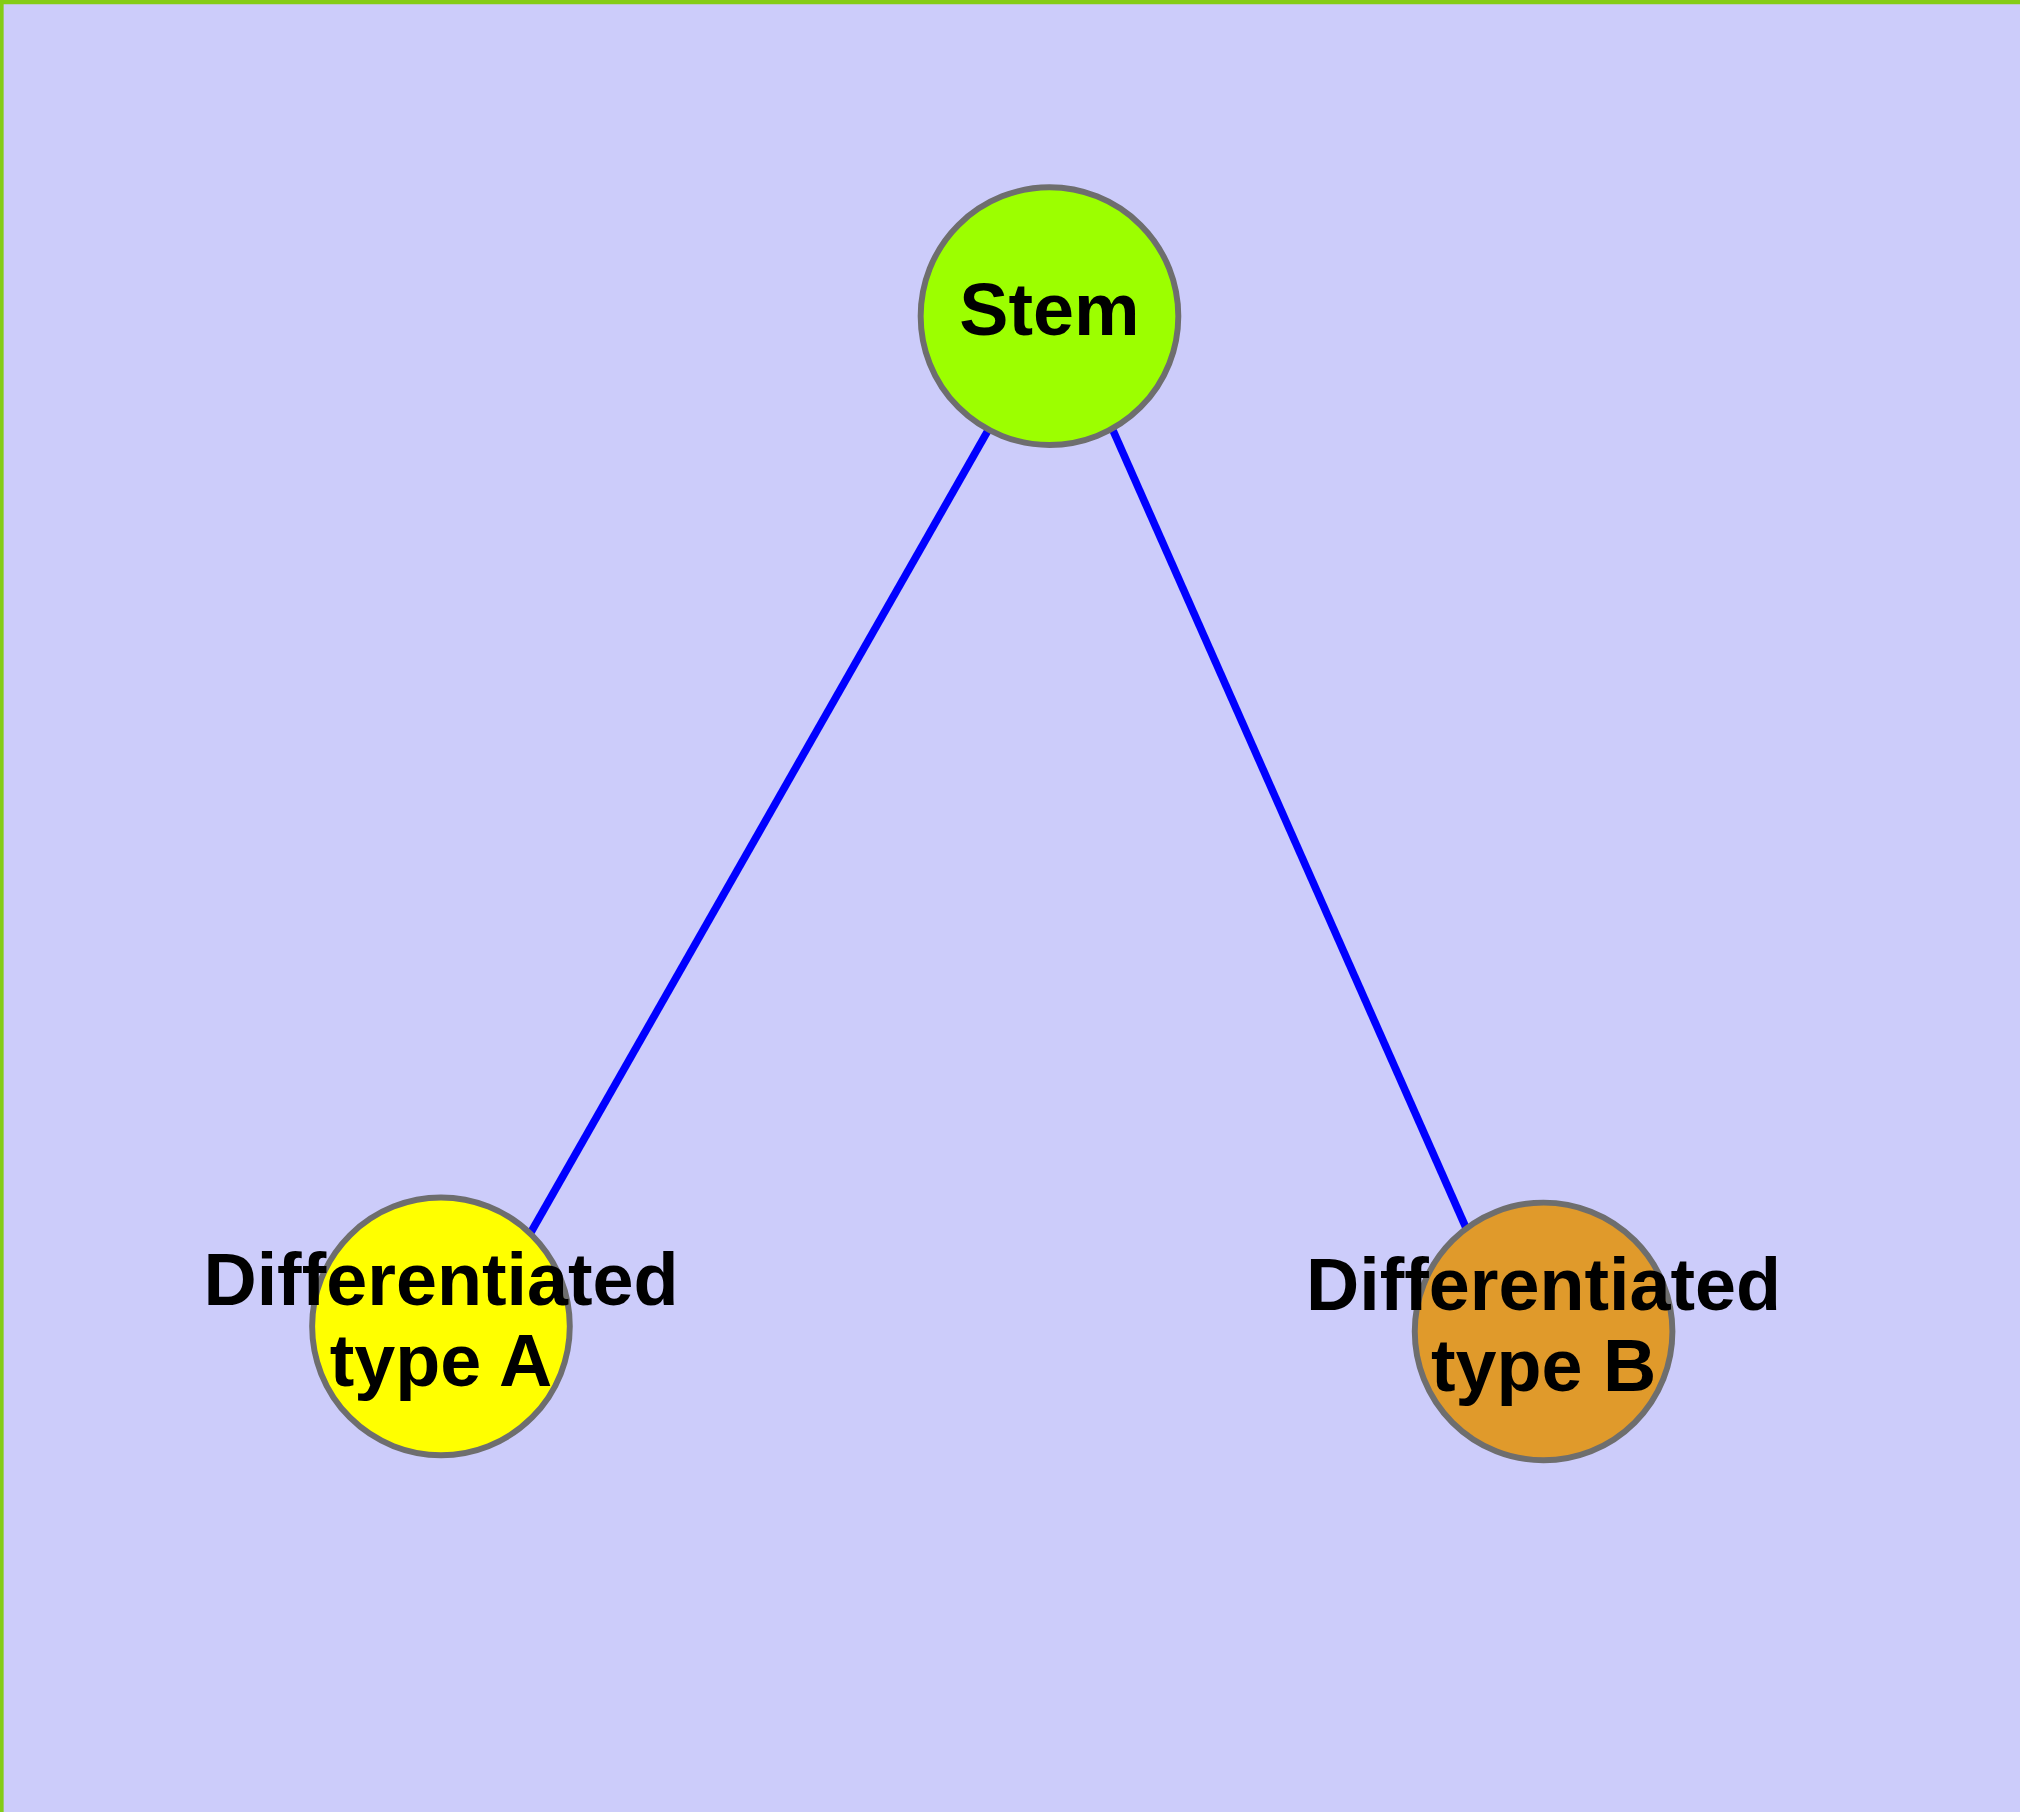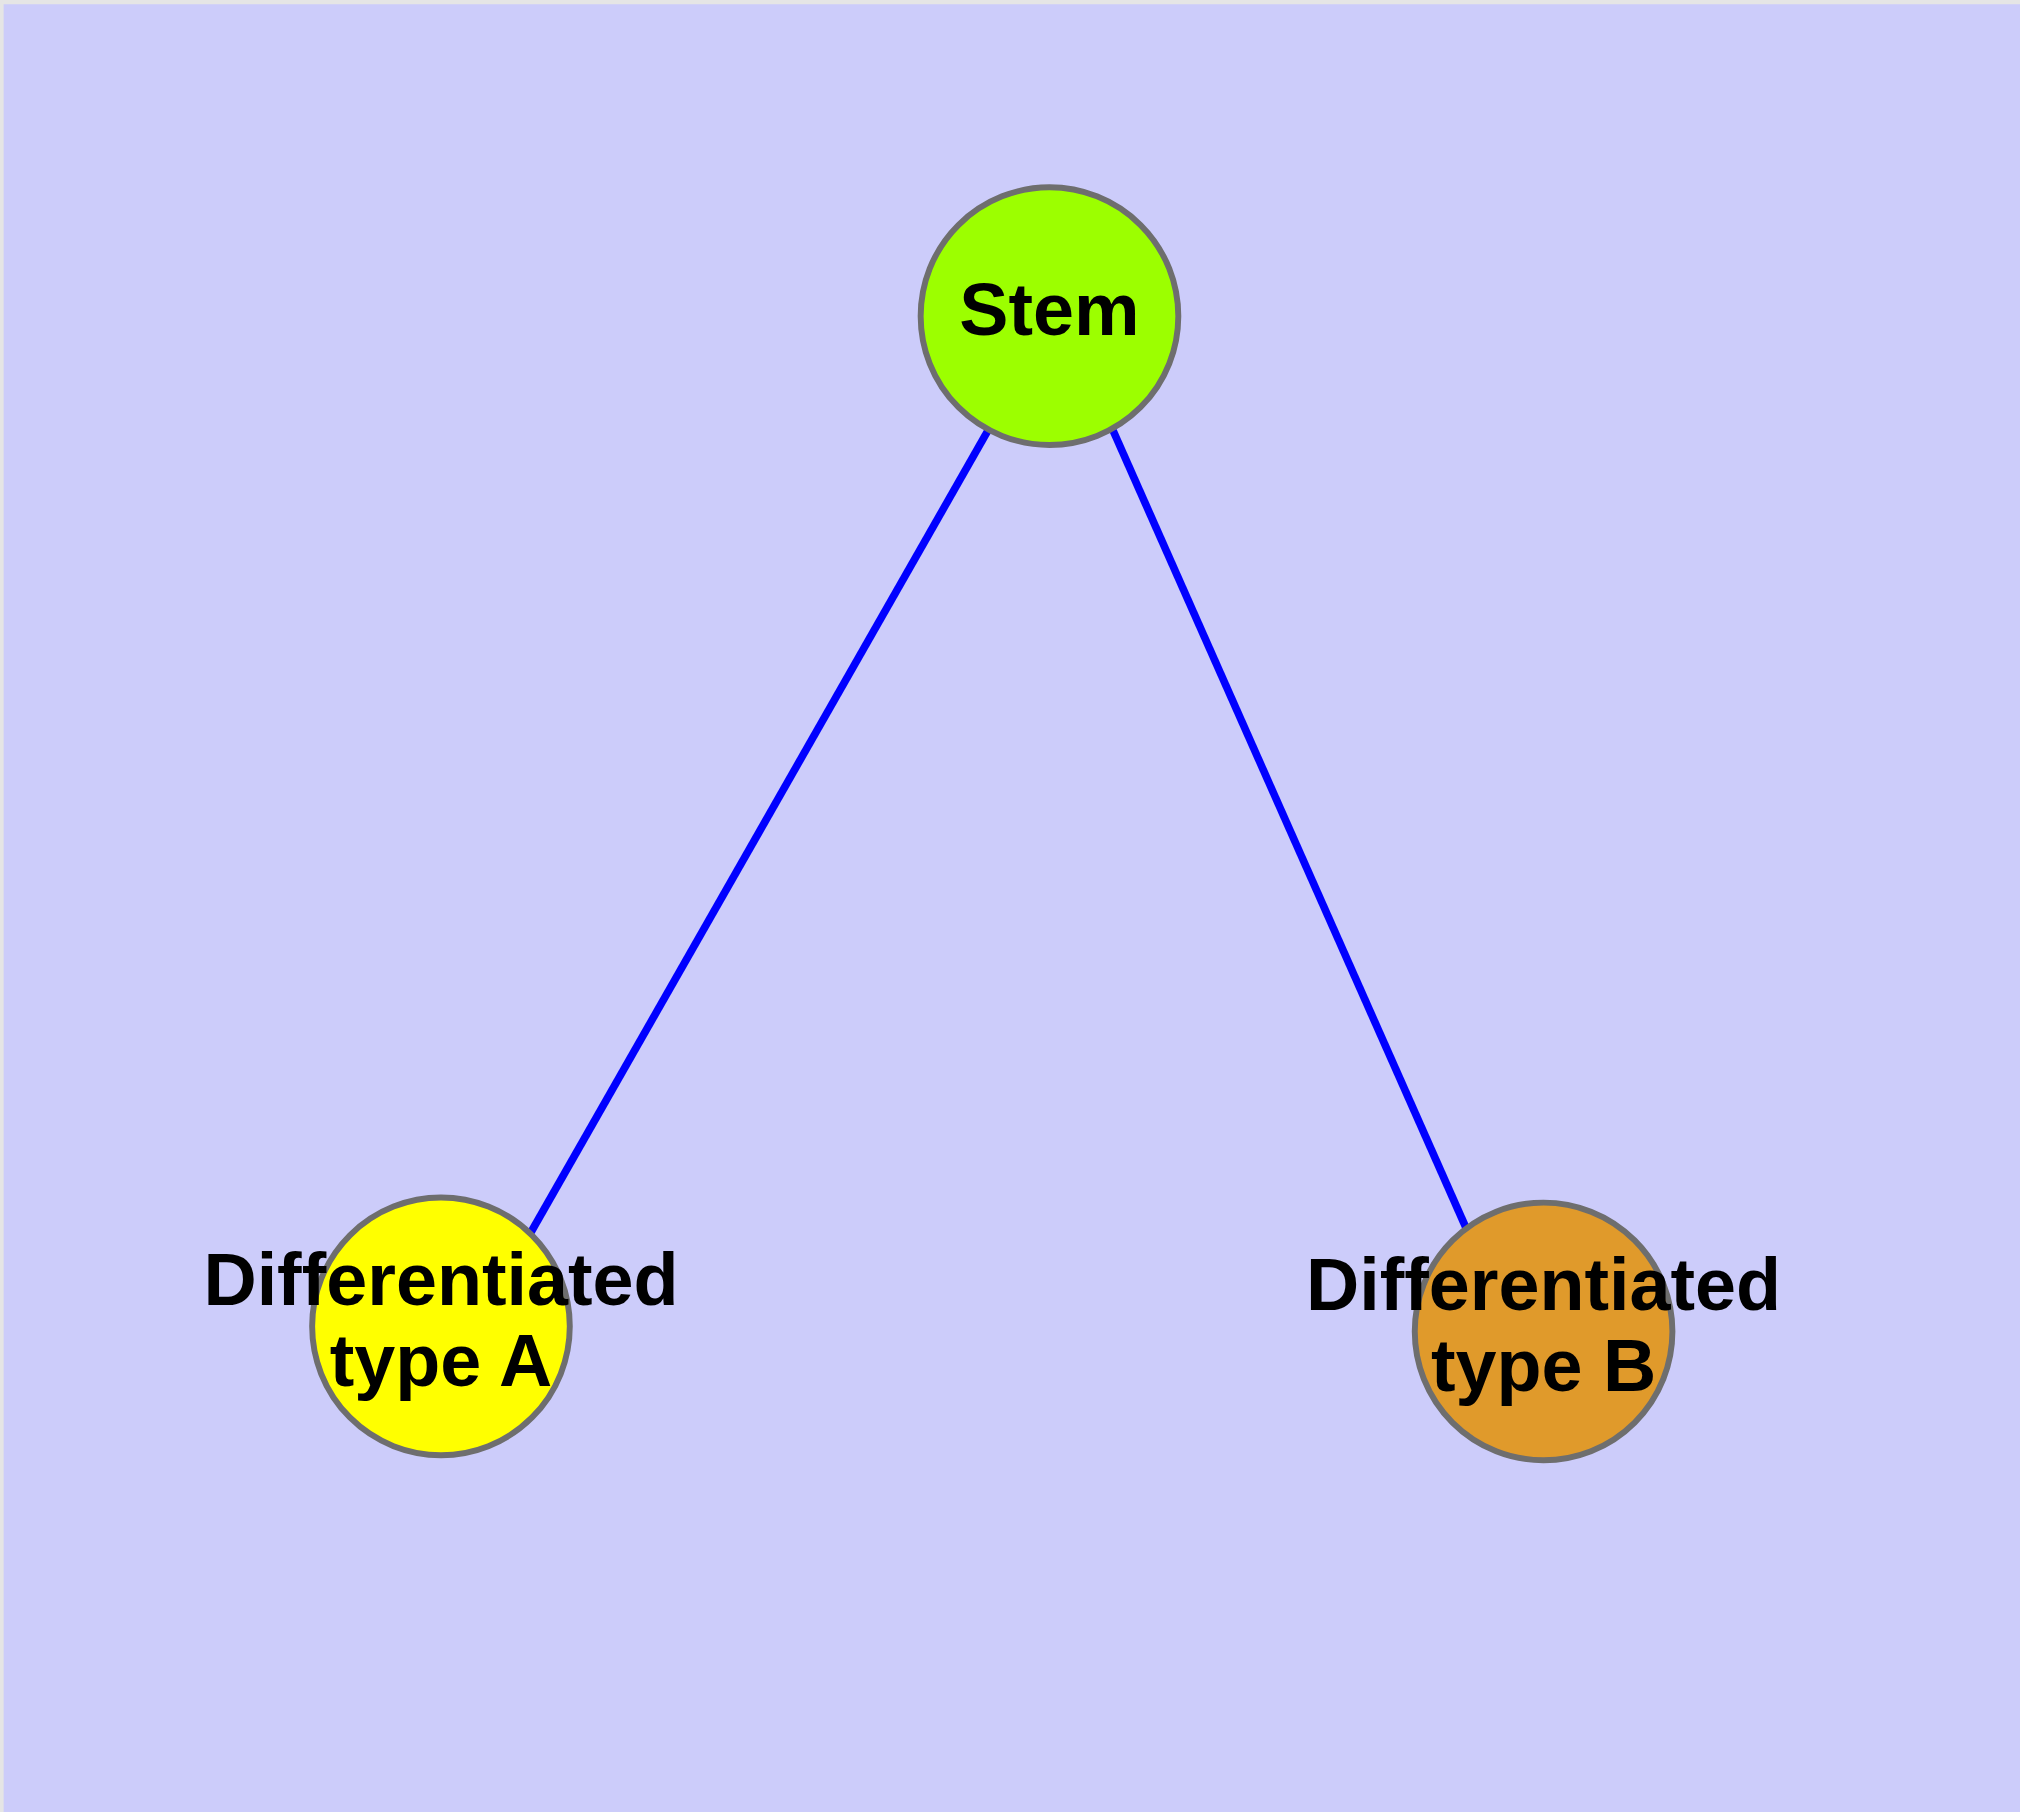--- a/index.html
+++ b/index.html
@@ -34,21 +34,21 @@
     dominant-baseline: middle;
     paint-order: normal;
   }
   .edge-line {
     stroke-linecap: butt;
   }
 </style>
 </head>
 <body>
 
-<div id="canvas" style="width: 2021px; height: 1812px; background: #e5e5e5;">
+<div id="canvas" style="width: 2021px; height: 1812px; background: #84cc16;">
   <svg id="graph-svg" viewBox="0 0 2384 2138" xmlns="http://www.w3.org/2000/svg">
 
     <rect id="bg-rect" x="4" y="5" width="2380" height="2133" fill="#ccccfa"></rect>
 
     <g id="edges-layer">
       <line class="edge-line" id="edge-0" x1="1166" y1="507" x2="625" y2="1456" stroke="#0000ff" stroke-width="9"></line>
       <line class="edge-line" id="edge-1" x1="1313" y1="508" x2="1730" y2="1450" stroke="#0000ff" stroke-width="9"></line>
     </g>
 
     <g id="nodes-layer">

